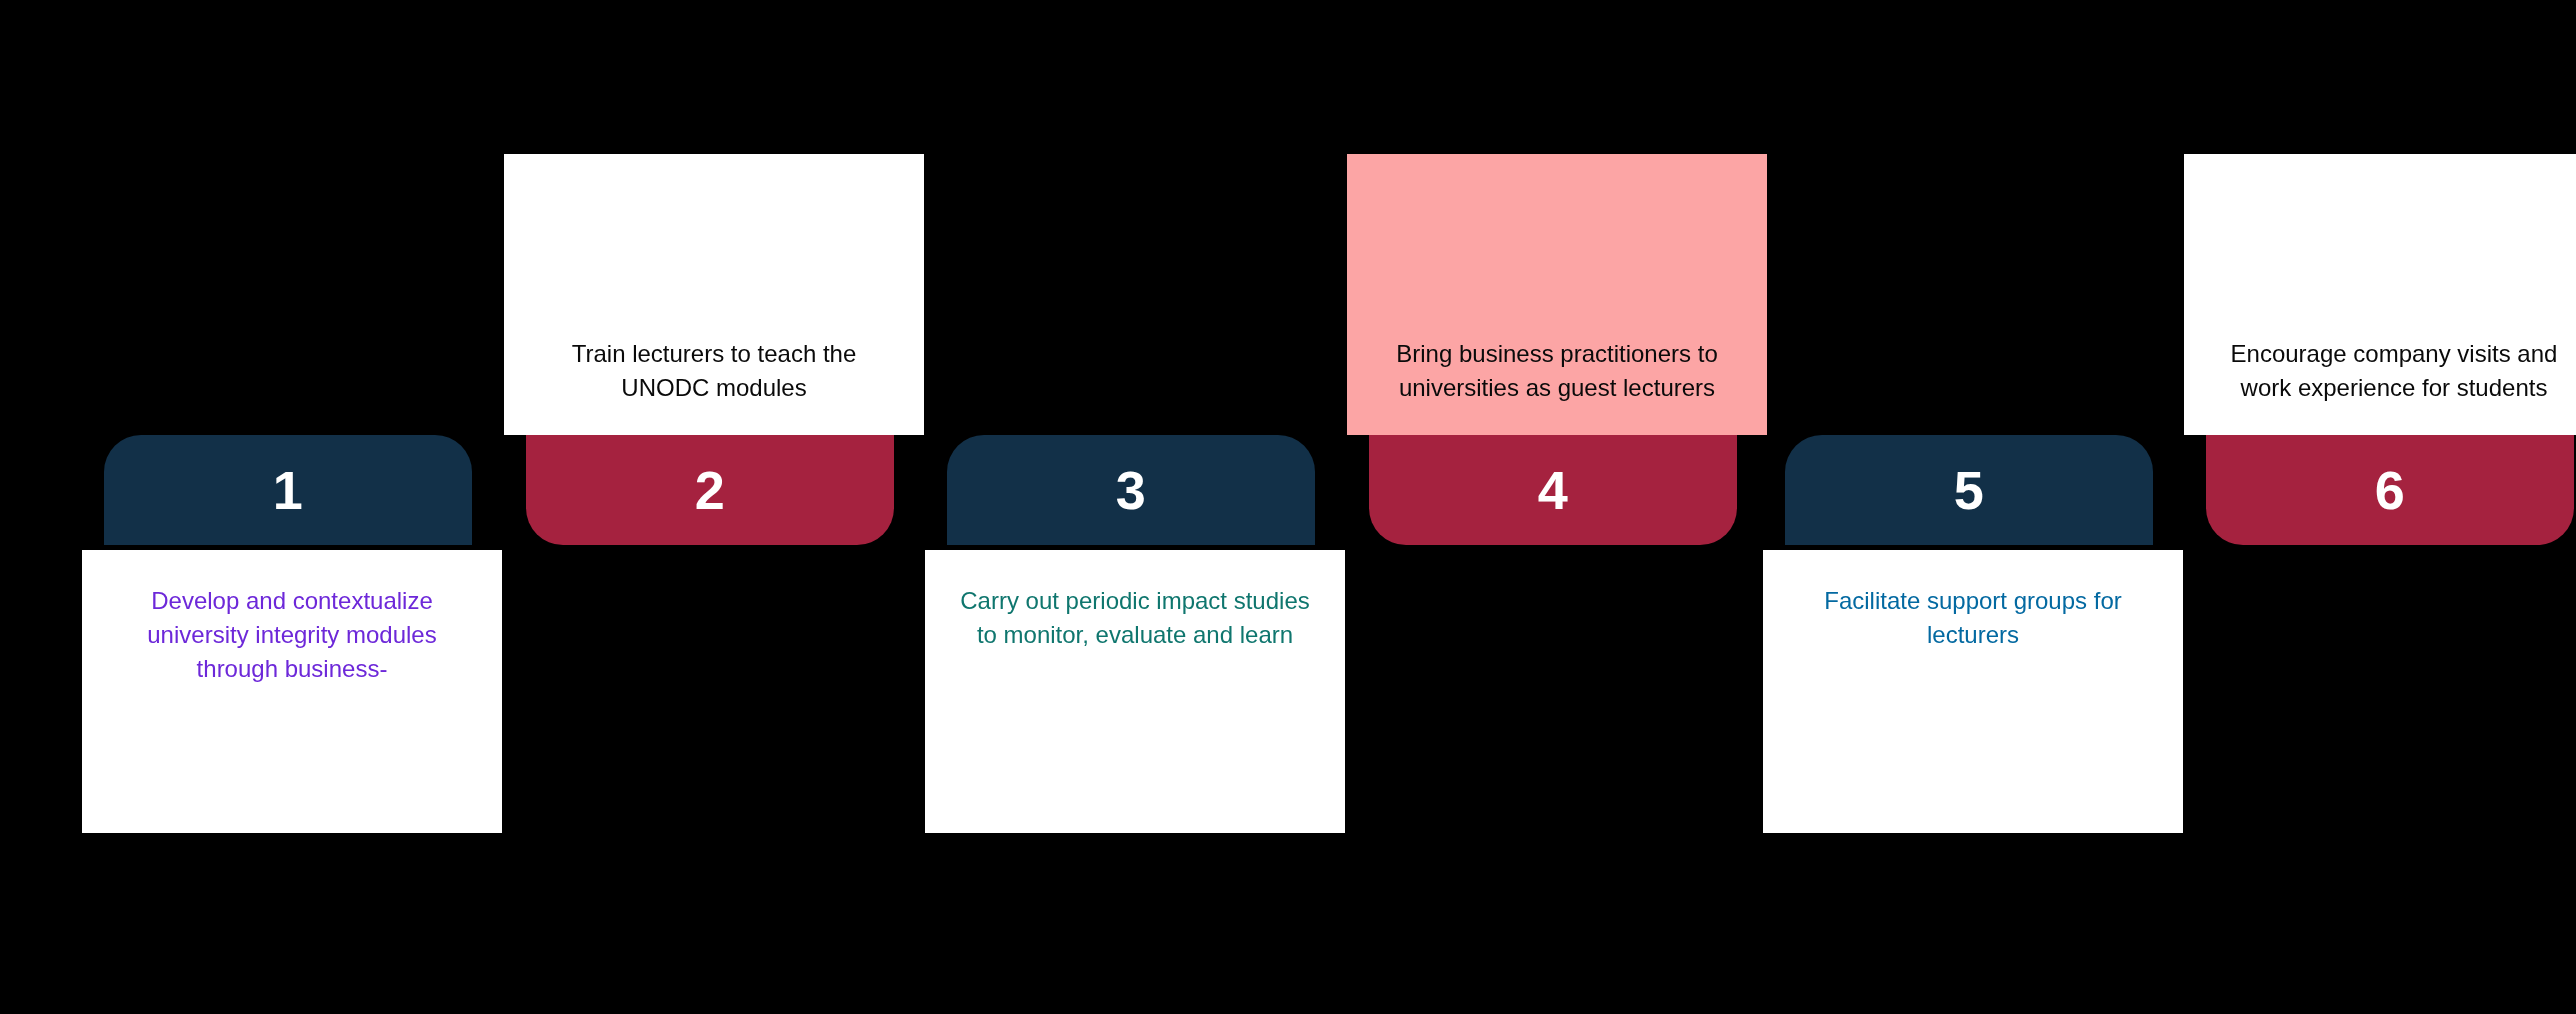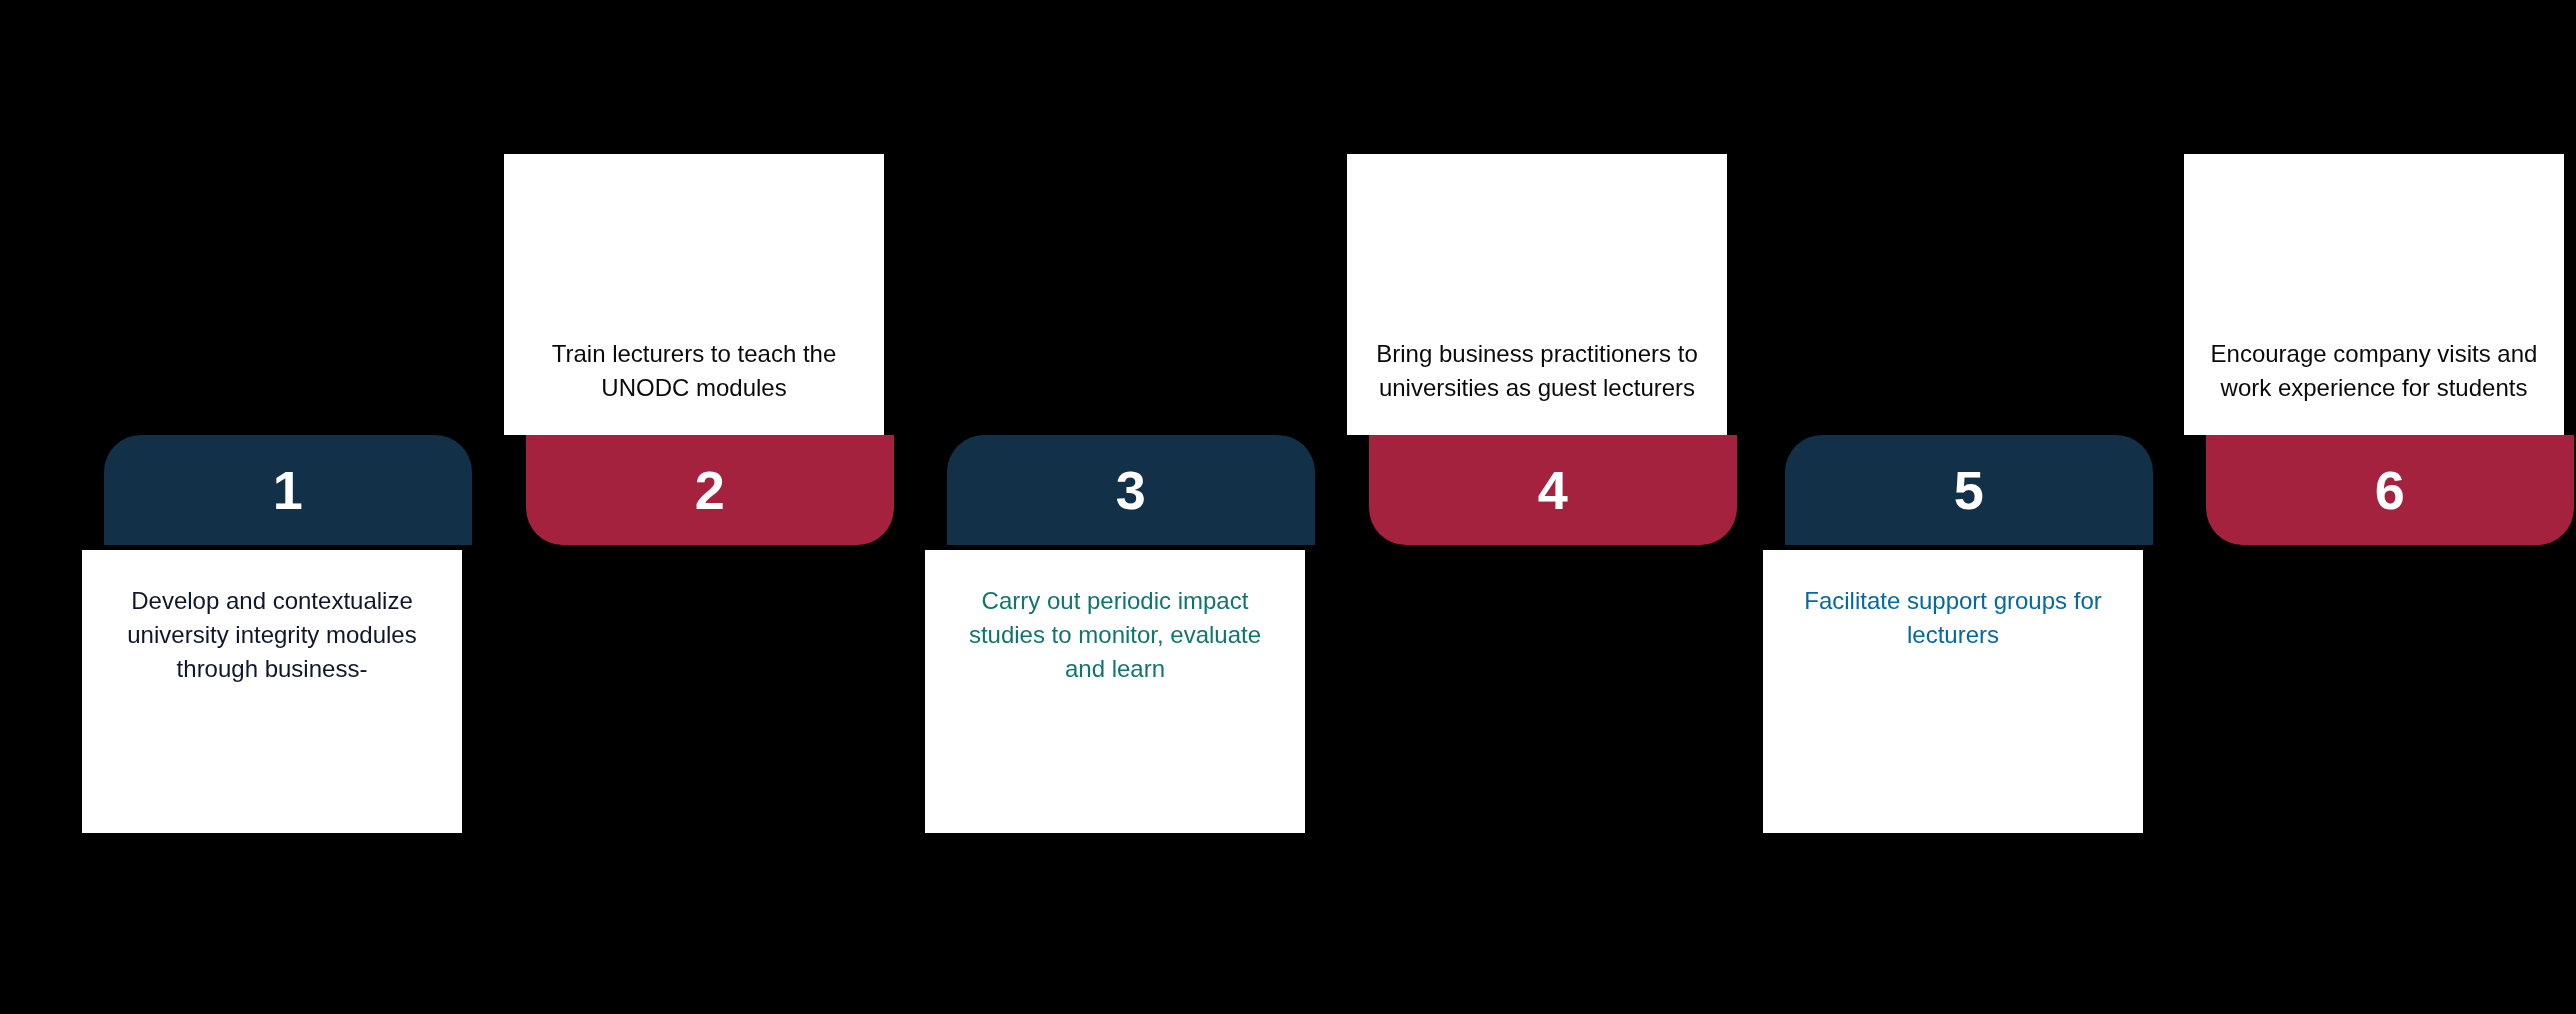--- a/index.html
+++ b/index.html
@@ -58,21 +58,21 @@
   
   .step.above .badge {
     top: 435px;
     border-radius: 0 0 37px 37px;
   }
 
   
   .card {
     position: absolute;
     left: 0;
-    width: 380px;
+    width: 420px;
     background: #ffffff;
     box-sizing: border-box;
     display: flex;
     align-items: center;
     justify-content: center;
     padding: 5.2px 24px;
     overflow: hidden;
   }
   .step.below .card {
     top: 550px;
@@ -108,21 +108,21 @@
 </head>
 <body style="background: rgb(0, 0, 0);">
 
 <div id="stage" style="background: rgb(0, 0, 0);">
 
   <div class="step below" data-col="0">
     <div class="badge" style="background: rgb(18, 48, 72);">
       <span class="badge-number" style="color: rgb(255, 255, 255);">1</span>
     </div>
     <div class="card" style="background: rgb(255, 255, 255);">
-      <div class="card-text" style="color: #0f172a;">Develop and contextualize university integrity modules through business-</div>
+      <div class="card-text" style="color: #6d28d9;">Develop and contextualize university integrity modules through business-</div>
     </div>
   </div>
 
   <div class="step above" data-col="1">
     <div class="card" style="background: rgb(255, 255, 255);">
       <div class="card-text" style="color: rgb(10, 10, 10);">Train lecturers to teach the UNODC modules</div>
     </div>
     <div class="badge" style="background: rgb(165, 34, 63);">
       <span class="badge-number" style="color: rgb(255, 255, 255);">2</span>
     </div>
@@ -131,21 +131,21 @@
   <div class="step below" data-col="2">
     <div class="badge" style="background: rgb(18, 48, 72);">
       <span class="badge-number" style="color: rgb(255, 255, 255);">3</span>
     </div>
     <div class="card" style="background: rgb(255, 255, 255);">
       <div class="card-text" style="color: #0f766e;">Carry out periodic impact studies to monitor, evaluate and learn</div>
     </div>
   </div>
 
   <div class="step above" data-col="3">
-    <div class="card" style="background: #ffffff;">
+    <div class="card" style="background: #fca5a5;">
       <div class="card-text" style="color: rgb(10, 10, 10);">Bring business practitioners to universities as guest lecturers</div>
     </div>
     <div class="badge" style="background: rgb(165, 34, 63);">
       <span class="badge-number" style="color: rgb(255, 255, 255);">4</span>
     </div>
   </div>
 
   <div class="step below" data-col="4">
     <div class="badge" style="background: rgb(18, 48, 72);">
       <span class="badge-number" style="color: rgb(255, 255, 255);">5</span>

